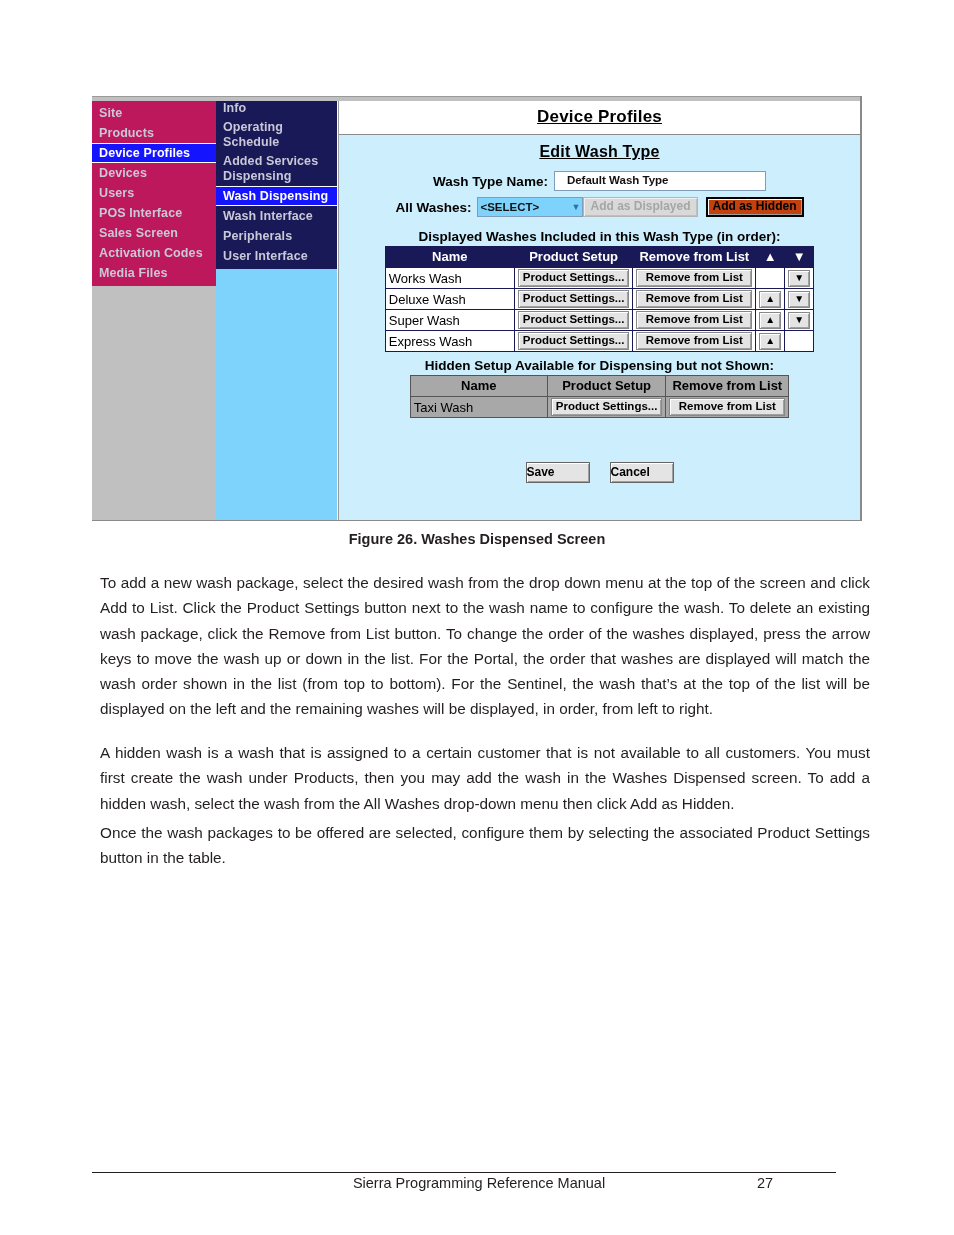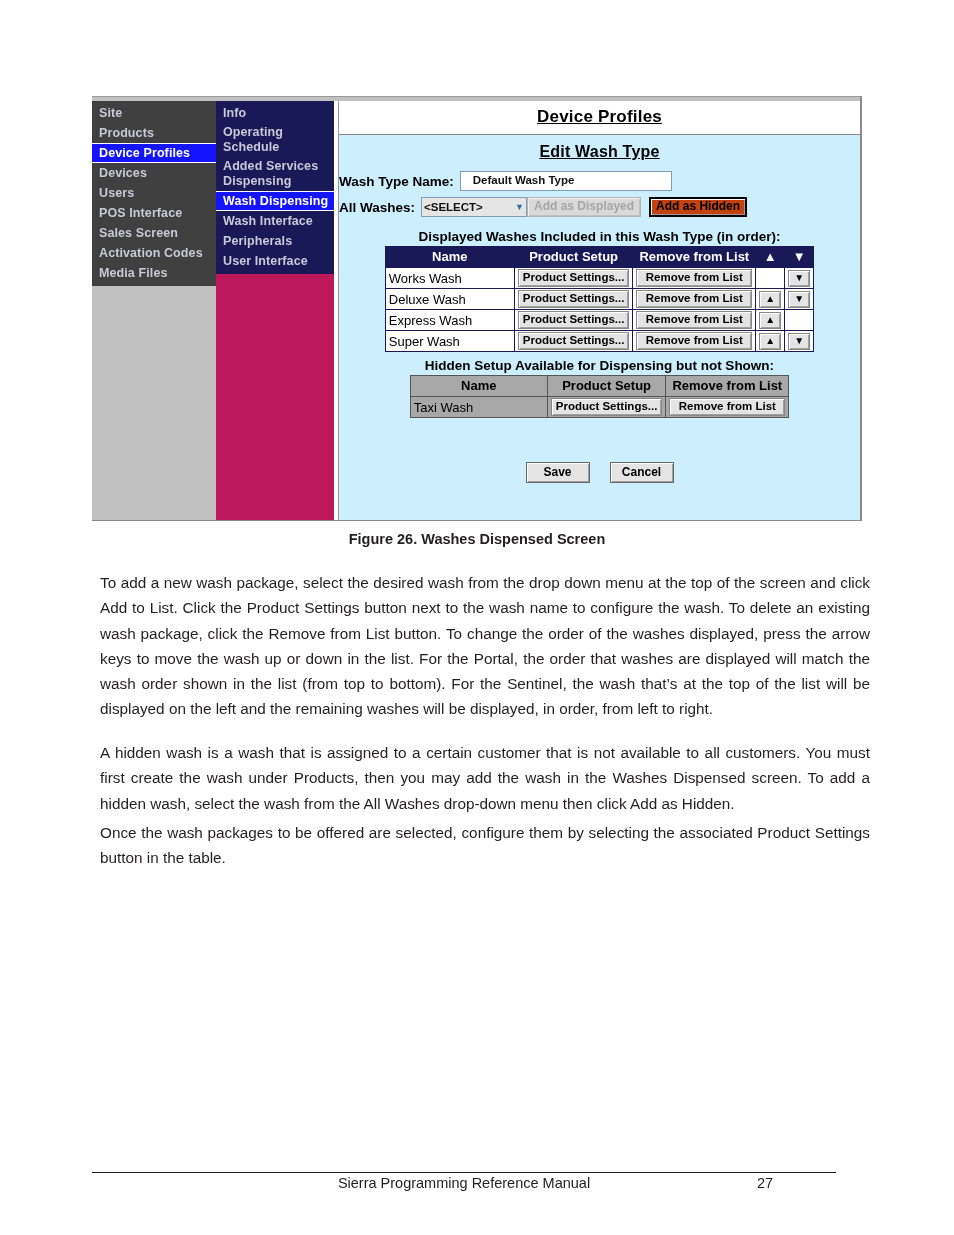--- a/index.html
+++ b/index.html
@@ -45,30 +45,29 @@
 
   
   .nav-primary {
     width: 124px;
     padding-top: 5px;
     background: #c0c0c0;
     flex: 0 0 124px;
     box-sizing: border-box;
   }
   .nav-primary-inner {
-    background: #404040;
+    background: #be185d;
     padding: 2px 0 3px 0;
   }
   .nav-secondary {
     width: 122px;
-    padding-top: 5px;
-    background: #be185d;
+    background: #7dd3fc;
     flex: 0 0 122px;
     box-sizing: border-box;
-    border-right: 4px solid #ffffff;
+    border-right: 1px solid #ffffff;
   }
   .nav-secondary-inner {
     background: #191957;
     padding: 2px 0 3px 0;
   }
   .nav-item {
     font-size: 12.5px;
     color: #c8c8d8;
     padding: 3.5px 0 3.5px 7px;
     line-height: 13px;
@@ -121,20 +120,21 @@
     color: #000000;
     text-decoration: underline;
     margin: 8px 0 10px 0;
     letter-spacing: 0.2px;
   }
 
   
   .form-row {
     display: flex;
     align-items: center;
+    justify-content: center;
     margin-bottom: 6px;
   }
   .form-label {
     font-size: 13.5px;
     font-weight: bold;
     color: #000000;
     margin-right: 6px;
   }
   .text-input {
     width: 186px;
@@ -146,21 +146,21 @@
     color: #111111;
     padding: 1px 12px;
     line-height: 15px;
     box-sizing: content-box;
     overflow: hidden;
     white-space: nowrap;
   }
   .select-box {
     width: 100px;
     height: 18px;
-    background: #e5e5e5;
+    background: #7dd3fc;
     border: 1px solid #7f9db9;
     font-size: 11.5px;
     font-weight: bold;
     color: #111111;
     padding: 0 2px;
     display: flex;
     align-items: center;
     justify-content: space-between;
     box-sizing: content-box;
     margin-right: 0;
@@ -284,21 +284,20 @@
     margin-top: 44px;
   }
   .sbtn {
     font-size: 12px;
     font-weight: bold;
     color: #000000;
     background: #e4e4e4;
     border: 1px solid #666666;
     padding: 2px 0 3px 0;
     width: 62px;
-    text-align: center;
     box-shadow: inset 1px 1px 0 #ffffff, inset -1px -1px 0 #a0a0a0;
   }
 
   
   .caption {
     position: absolute;
     left: 92px;
     top: 531px;
     width: 770px;
     text-align: center;
@@ -325,21 +324,21 @@
     top: 1172px;
     width: 744px;
     border-top: 1px solid #231f20;
   }
   .footer-text {
     position: absolute;
     top: 1175px;
     font-size: 14.5px;
     color: #231f20;
   }
-  #footer-title { left: 92px; width: 744px; text-align: center; }
+  #footer-title { left: 107px; width: 744px; text-align: center; }
   #footer-page { left: 735px; width: 60px; text-align: center; }
 </style>
 </head>
 <body>
 
 <div class="figure-wrap">
   <div class="screenshot">
     <div class="top-strip"></div>
 
     <div class="nav-primary">
@@ -427,47 +426,47 @@
                 <span class="cell-btn">Remove from List</span>
               </td>
               <td class="arrow-cell">
                 <span class="arrow-btn">▲</span>
               </td>
               <td class="arrow-cell">
                 <span class="arrow-btn">▼</span>
               </td>
             </tr>
             <tr>
+              <td class="name-cell">Super Wash</td>
+              <td class="btn-cell">
+                <span class="cell-btn">Product Settings...</span>
+              </td>
+              <td class="btn-cell">
+                <span class="cell-btn">Remove from List</span>
+              </td>
+              <td class="arrow-cell">
+                <span class="arrow-btn">▲</span>
+              </td>
+              <td class="arrow-cell">
+                <span class="arrow-btn">▼</span>
+              </td>
+            </tr>
+            <tr>
               <td class="name-cell">Express Wash</td>
               <td class="btn-cell">
                 <span class="cell-btn">Product Settings...</span>
               </td>
               <td class="btn-cell">
                 <span class="cell-btn">Remove from List</span>
               </td>
               <td class="arrow-cell">
                 <span class="arrow-btn">▲</span>
               </td>
               <td class="arrow-cell">
                 <span class="arrow-empty"></span>
-              </td>
-            </tr>
-            <tr>
-              <td class="name-cell">Super Wash</td>
-              <td class="btn-cell">
-                <span class="cell-btn">Product Settings...</span>
-              </td>
-              <td class="btn-cell">
-                <span class="cell-btn">Remove from List</span>
-              </td>
-              <td class="arrow-cell">
-                <span class="arrow-btn">▲</span>
-              </td>
-              <td class="arrow-cell">
-                <span class="arrow-btn">▼</span>
               </td>
             </tr>
           </tbody>
         </table>
       </div>
 
       <div class="table-caption">Hidden Setup Available for Dispensing but not Shown:</div>
       <div class="tbl-wrap">
         <table class="grid gray">
           <thead>

